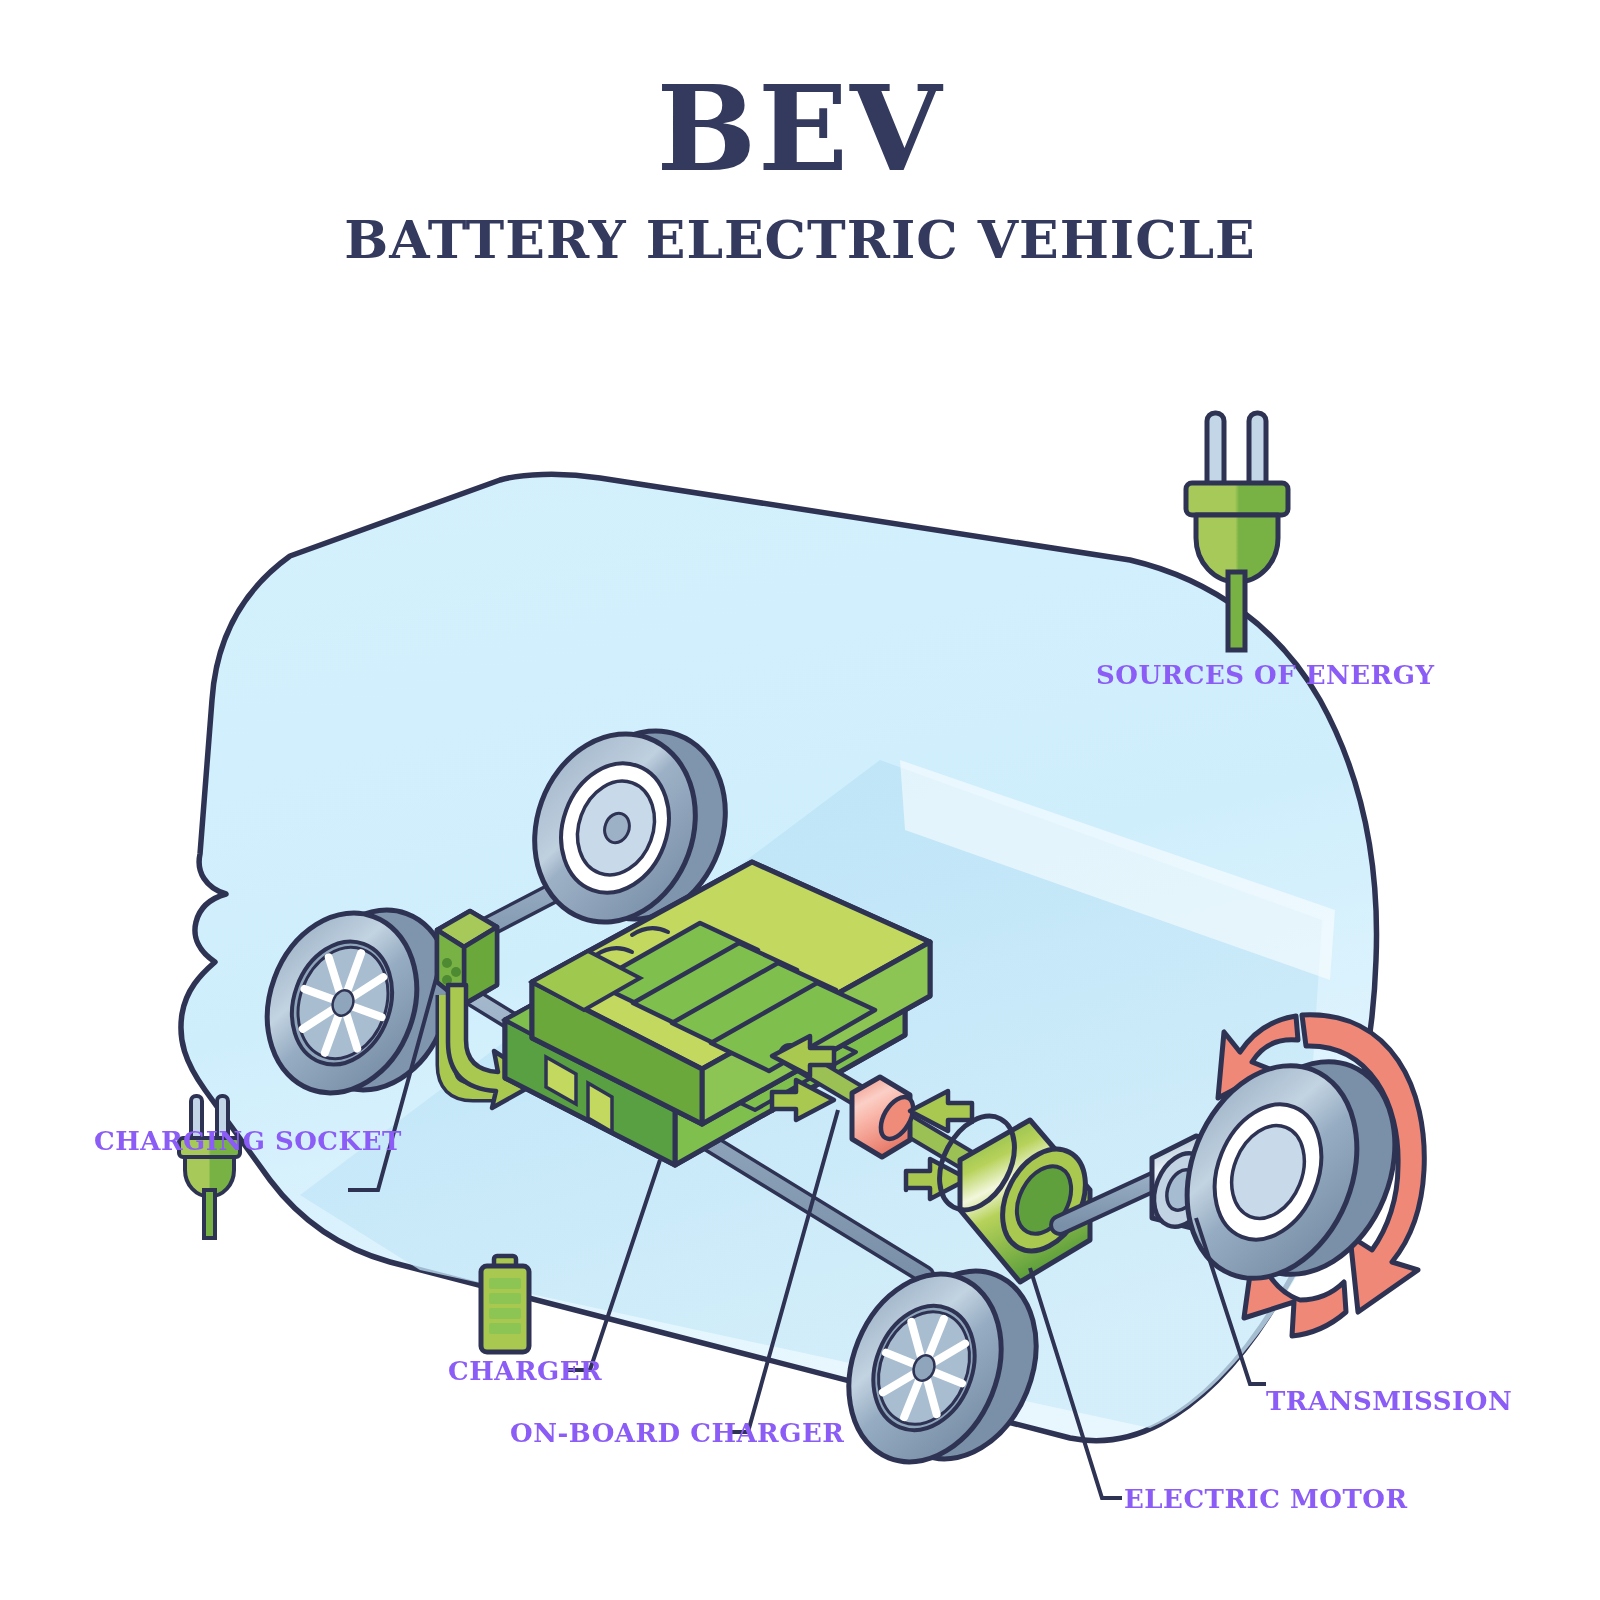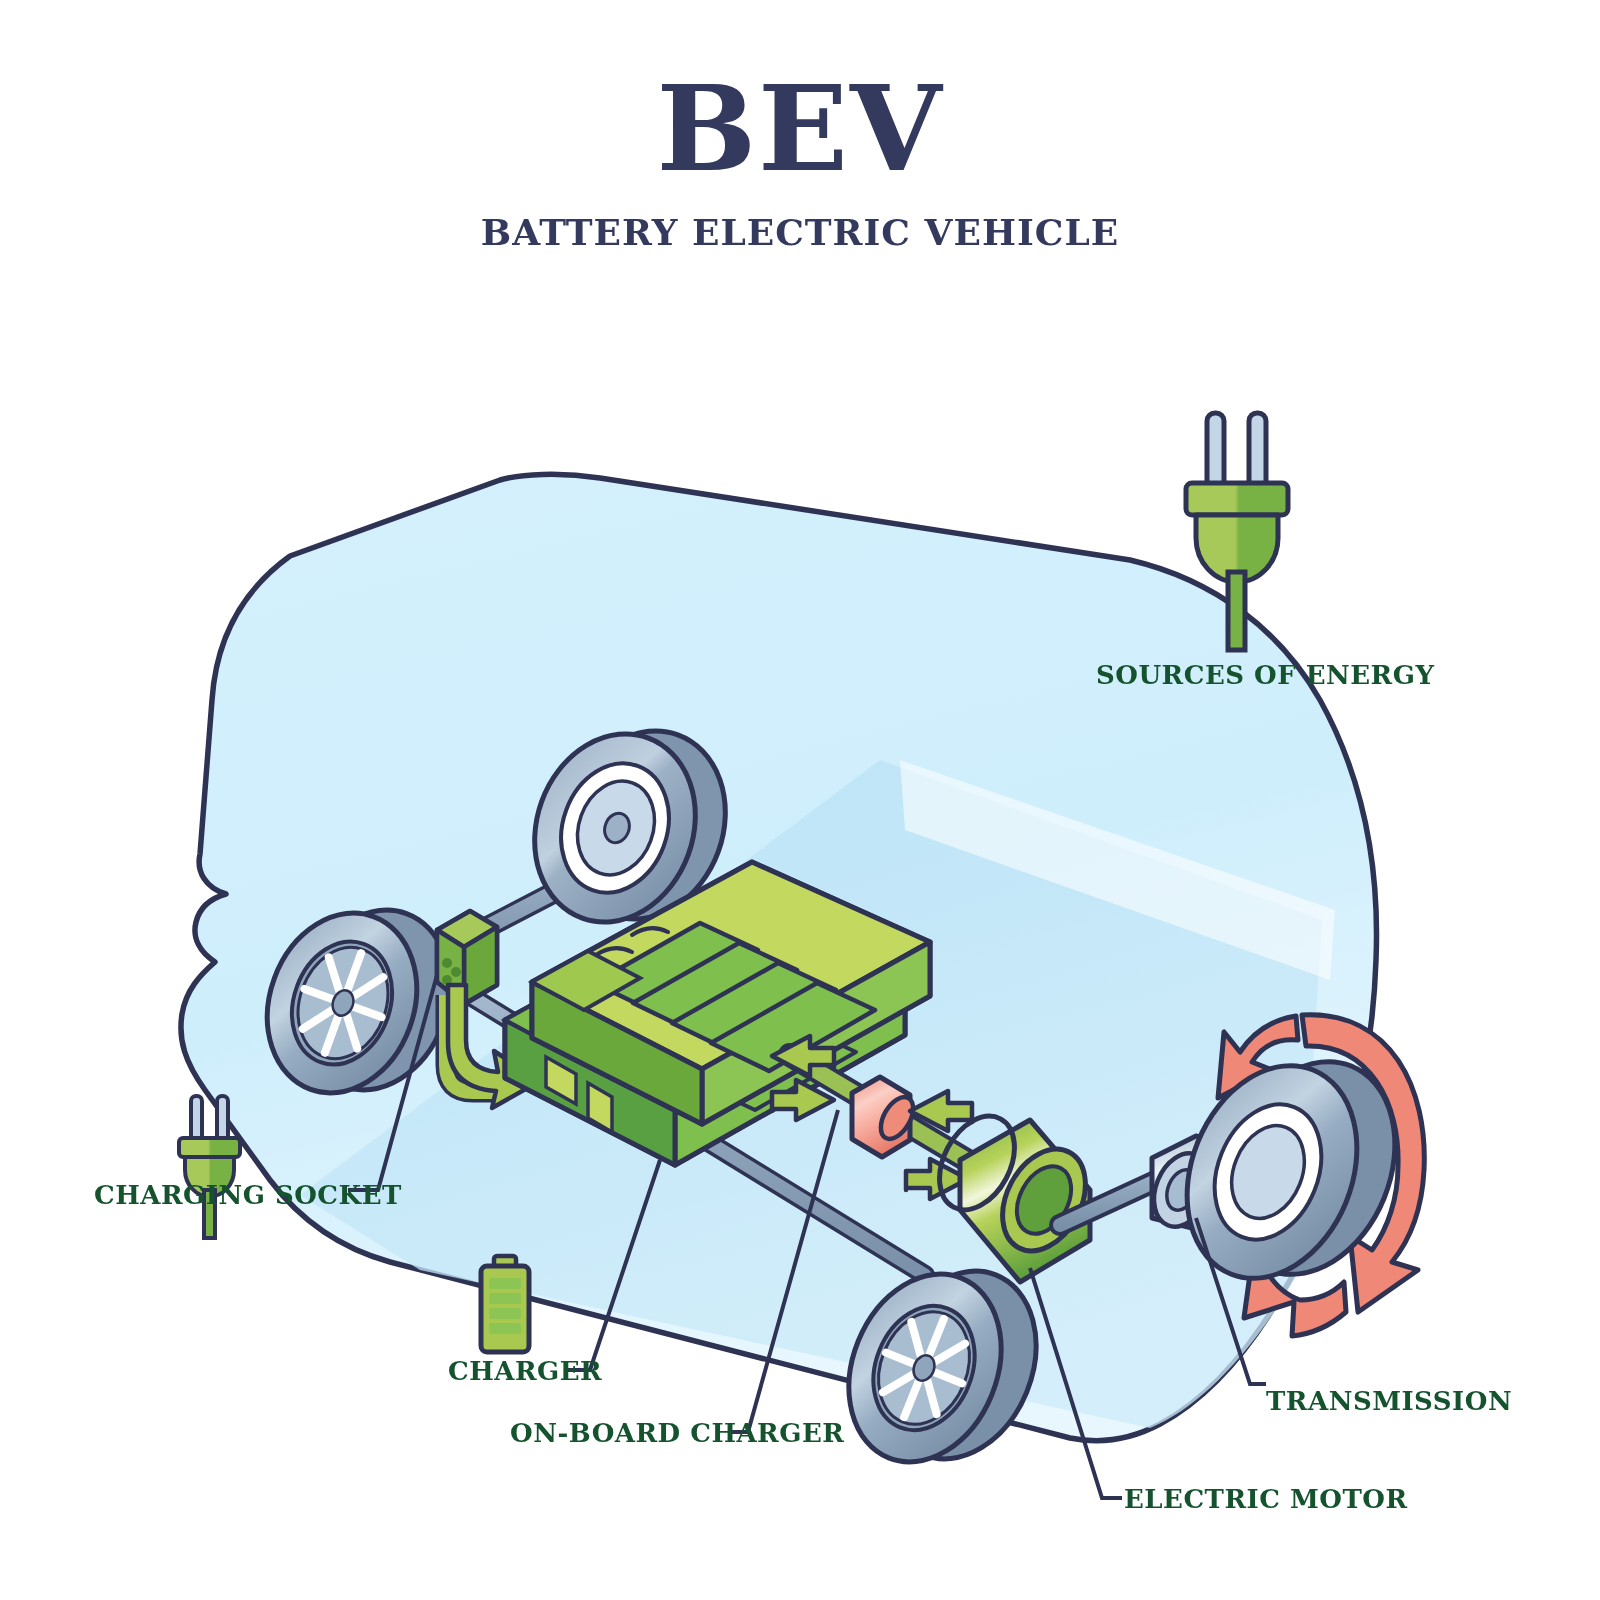--- a/index.html
+++ b/index.html
@@ -22,34 +22,34 @@
     font-weight:700;
     font-size:118px;
     letter-spacing:2px;
     color:#343A5E;
     line-height:1.0;
     margin:0;
   }
   .title-sub{
     font-family:"DejaVu Serif", serif;
     font-weight:700;
-    font-size:36px;
+    font-size:52px;
     letter-spacing:1px;
     color:#343A5E;
     margin:26px 0 6px 0;
     line-height:1.0;
   }
 
   .callout{
     position:absolute;
     font-family:"DejaVu Serif", serif;
     font-weight:700;
     font-size:26px;
     letter-spacing:0.5px;
-    color:#14532d;
+    color:#8b5cf6;
     white-space:nowrap;
   }
   svg{display:block;}
 </style>
 </head>
 <body>
 
 <div id="stage">
 
   <div class="title-block">
@@ -347,21 +347,21 @@
         <rect x="489" y="1278" width="32" height="11" rx="2"></rect>
         <rect x="489" y="1293" width="32" height="11" rx="2"></rect>
         <rect x="489" y="1308" width="32" height="11" rx="2"></rect>
         <rect x="489" y="1323" width="32" height="11" rx="2"></rect>
       </g>
     </g>
   </svg>
 
   <div class="callout" style="left:1096px; top:660px;">SOURCES OF ENERGY</div>
 
-  <div class="callout" style="left:94px; top:1180px;text-align:right;">CHARGING SOCKET</div>
+  <div class="callout" style="left:94px; top:1126px;text-align:right;">CHARGING SOCKET</div>
 
   <div class="callout" style="left:448px; top:1356px;">CHARGER</div>
 
   <div class="callout" style="left:466px; top:1418px;margin-left:44px;">ON-BOARD CHARGER</div>
 
   <div class="callout" style="left:1124px; top:1484px;">ELECTRIC MOTOR</div>
 
   <div class="callout" style="left:1266px; top:1370px;margin-top:16px;">TRANSMISSION</div>
 
 </div>

